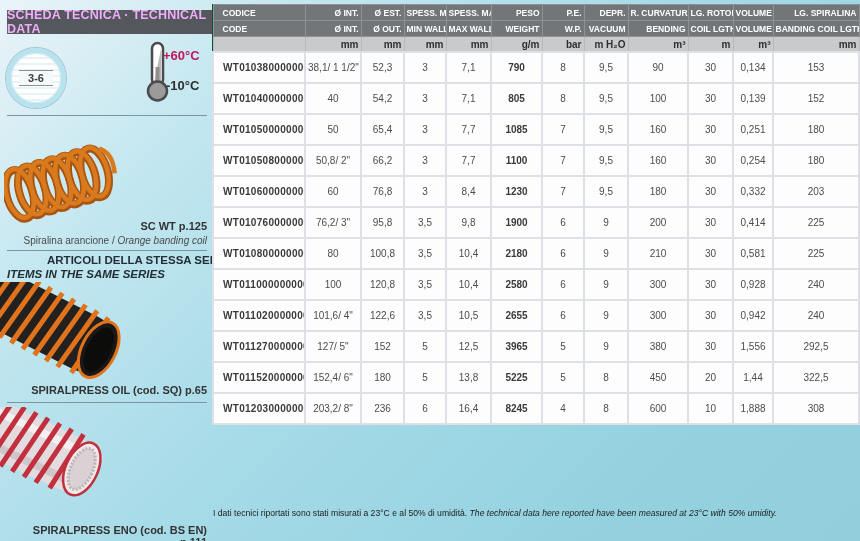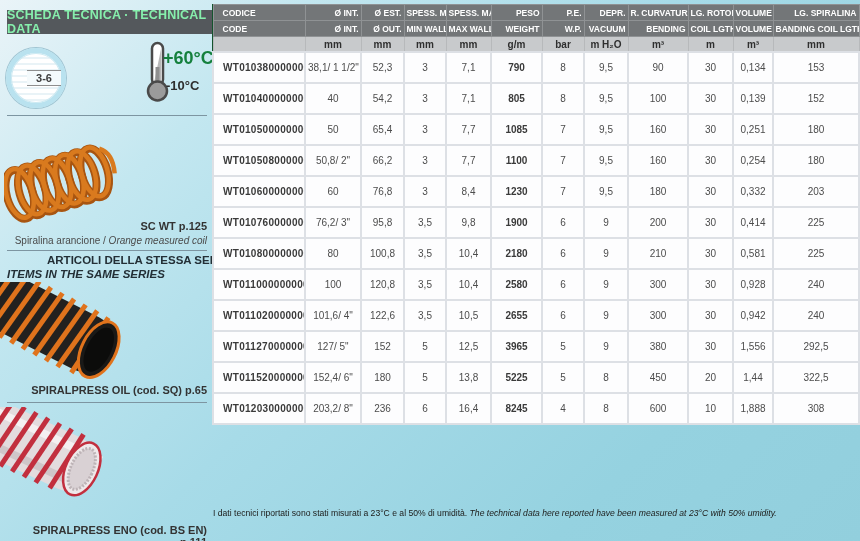--- a/index.html
+++ b/index.html
@@ -4,35 +4,35 @@
 <style>
   html,body{margin:0;padding:0;}
   body{
     width:860px;height:541px;position:relative;overflow:hidden;
     font-family:"Liberation Sans", sans-serif;
     background:linear-gradient(135deg,#eaf4f8 0%,#c3e7f0 22%,#a7dbe8 48%,#95d2e0 78%,#92cfdd 100%);
   }
   
   .sb-header{
     position:absolute;left:7px;top:10px;width:228px;height:24px;
-    background:#54585c;color:#86efac;font-weight:bold;font-size:12.5px;
+    background:#54585c;color:#f0abfc;font-weight:bold;font-size:12.5px;
     display:flex;align-items:center;justify-content:center;letter-spacing:.2px;
   }
   .badge{
     position:absolute;left:6px;top:48px;width:50px;height:50px;border-radius:50%;
     border:5px solid #b9e2ef;box-shadow:0 0 0 1px #9fc4d2, inset 0 0 0 1px #cde9f2;
     background:repeating-linear-gradient(#ffffff 0 4px,#e9f3f7 4px 6px);
-    display:flex;align-items:center;justify-content:flex-end;
+    display:flex;align-items:center;justify-content:center;
   }
   .badge-label{
     font-size:11px;font-weight:bold;color:#3c3c3c;background:#f4fafc;
     border-top:1px solid #8e8e8e;border-bottom:1px solid #8e8e8e;padding:1px 9px;
   }
   .thermo{position:absolute;left:140px;top:41px;}
-  .temp-max{position:absolute;left:163px;top:48px;font-size:18px;font-weight:bold;color:#15803d;}
+  .temp-max{position:absolute;left:163px;top:48px;font-size:13px;font-weight:bold;color:#be185d;}
   .temp-min{position:absolute;left:166px;top:78px;font-size:13px;font-weight:bold;color:#2e2e2e;}
   .divider{position:absolute;left:7px;width:200px;height:0;border-top:1px solid #7d95a1;}
   .d1{top:115px}.d2{top:250px}.d3{top:402px}
   .img-coil{position:absolute;left:4px;top:136px;}
   .img-oil{position:absolute;left:0px;top:282px;}
   .img-eno{position:absolute;left:0px;top:407px;}
   .lbl-right{position:absolute;right:653px;left:7px;text-align:right;color:#333;}
   .product-label{top:220px;font-size:11px;font-weight:bold;}
   .product-caption{top:235px;font-size:10px;color:#4a4a4a;}
   .product-caption .en{font-style:italic;}
@@ -44,21 +44,21 @@
   .tech-table{
     position:absolute;left:212px;top:4px;width:646px;
     border-collapse:collapse;table-layout:fixed;background:#14532d;
   }
   .tech-table th{
     background:#737678;color:#ffffff;font-size:8.5px;font-weight:bold;
     border:1px solid #8f9294;padding:1px 2px;height:13px;text-align:right;white-space:nowrap;overflow:hidden;
   }
   .tech-table .units td{
     background:#c8cacc;color:#2f2f2f;font-size:10px;font-weight:bold;
-    border:1px solid #b7b9bb;height:14px;text-align:center;padding:0 2px;
+    border:1px solid #b7b9bb;height:14px;text-align:right;padding:0 2px;
   }
   .tech-table tbody td{
     background:#fdfdfe;color:#4c4c4c;font-size:10px;text-align:center;
     border:2px solid #dde0e5;height:29px;padding:0 2px;white-space:nowrap;overflow:hidden;
   }
   .tech-table th.c0, .tech-table tbody td.c0{text-align:left;padding-left:9px;}
   .tech-table tbody td.c0{font-weight:bold;color:#3a3a3a;letter-spacing:.3px;}
   .tech-table tbody td.c5{font-weight:bold;color:#3a3a3a;}
   
   .footer{position:absolute;left:213px;top:508px;width:644px;font-size:8.6px;line-height:11px;color:#1c1c1a;}
@@ -108,21 +108,21 @@
         <ellipse cx="92" cy="45" rx="13" ry="25"></ellipse>
       </g>
       <path d="M103 24 q 12 8 8 28" stroke="#d97a1e" stroke-width="4.5"></path>
     </g>
   </svg>
 </div>
 
 <div class="lbl-right product-label">SC WT p.125</div>
 <div class="lbl-right product-caption">
   <span>Spiralina arancione /</span>
-  <span class="en">Orange measured coil</span>
+  <span class="en">Orange banding coil</span>
 </div>
 
 <div class="divider d2"></div>
 <div class="series-it">ARTICOLI DELLA STESSA SERIE</div>
 <div class="series-en">ITEMS IN THE SAME SERIES</div>
 
 <div class="img-oil">
   <svg width="128" height="100" viewBox="0 0 128 100">
     <g transform="rotate(27 64 50)">
       <rect x="-34" y="21" width="152" height="58" rx="29" fill="#23211f"></rect>

